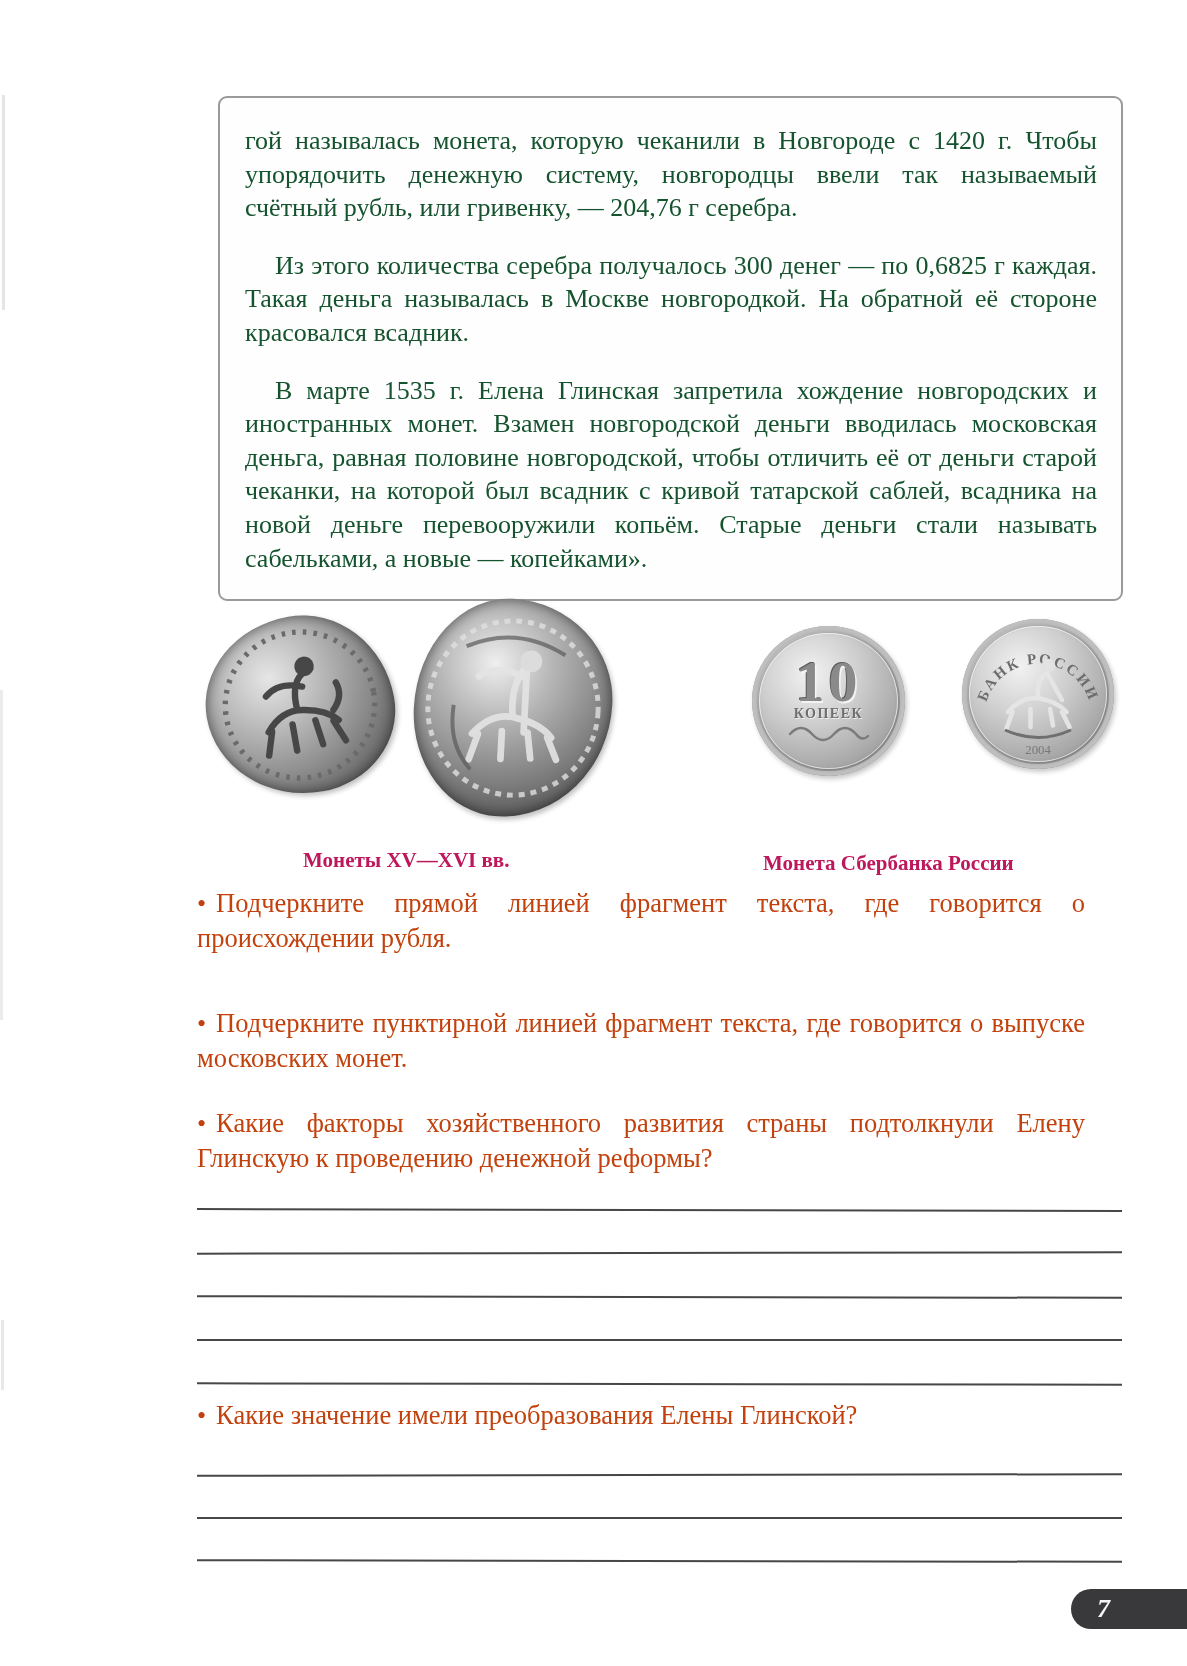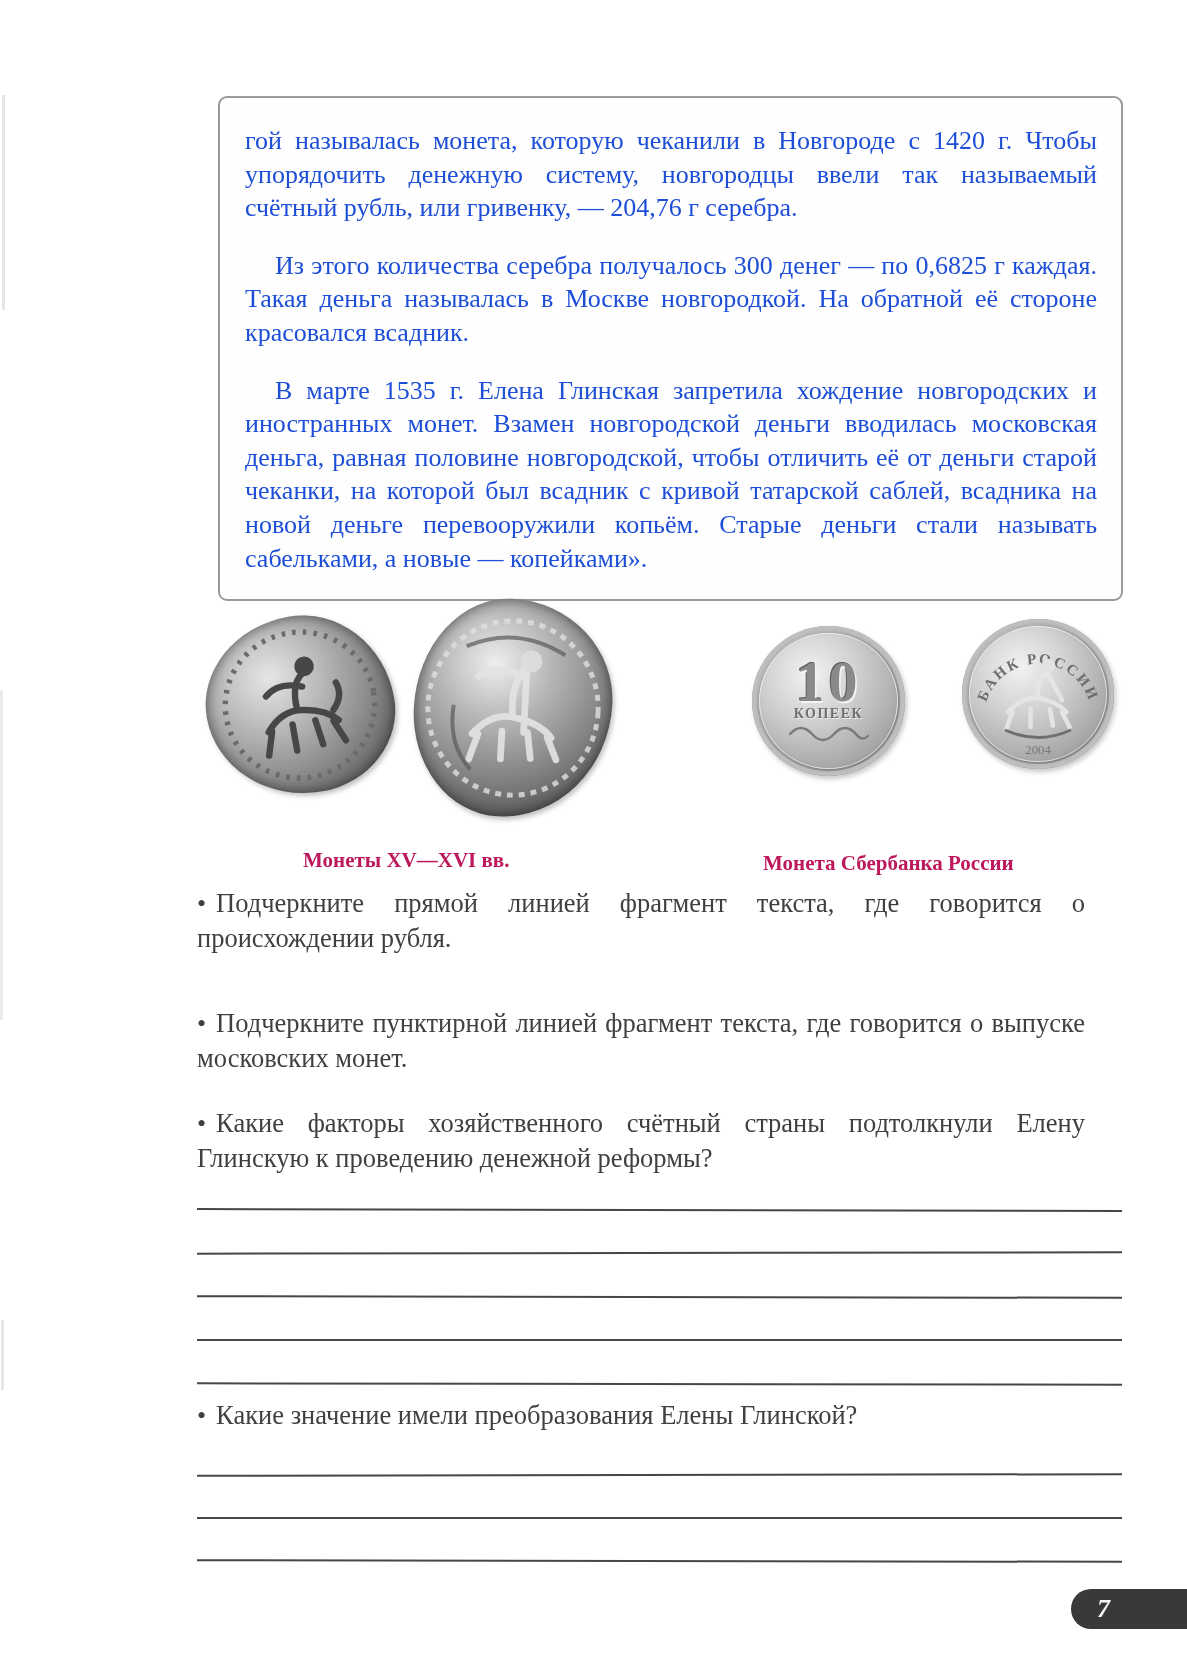--- a/index.html
+++ b/index.html
@@ -26,21 +26,21 @@
     border:2px solid #9a9a9a;
     border-radius:9px;
     background:#fefefe;
     padding:26px 24px 0 25px;
   }
   .excerpt-box p{
     margin:0;
     font-size:26px;
     line-height:33.6px;
     text-align:justify;
-    color:#1d4ed8;
+    color:#14532d;
   }
   .excerpt-box p.indented{text-indent:30px;margin-top:24px;}
 
   
   .coin{position:absolute;}
   .coin-old{
     background:radial-gradient(circle at 36% 32%, #e6e6e6 0%, #bdbdbd 28%, #8d8d8d 58%, #5f5f5f 85%, #4a4a4a 100%);
     box-shadow:inset 0 0 14px rgba(0,0,0,.55), 2px 3px 5px rgba(0,0,0,.25);
   }
   .coin-old svg{position:absolute;inset:0;width:100%;height:100%;}
@@ -88,21 +88,21 @@
   }
   .caption-left{left:303px;top:848px;}
   .caption-right{left:763px;top:851px;}
 
   
   .task{
     position:absolute;
     left:197px;width:888px;
     margin:0;
     font-size:26.5px;line-height:34px;
-    text-align:justify;color:#404040;
+    text-align:justify;color:#c2410c;
   }
   .task::before{content:"\2022";font-size:26px;margin-right:10px;}
   .task-1{top:886px;}
   .task-2{top:966px;}
   .task-3{top:1006px;}
   .task-4{top:1106px;}
   .task-5{top:1398px;}
 
   
   .answer-line{
@@ -206,21 +206,21 @@
       <path d="M28 74 q22 10 44 0" stroke="#6f6f6f" stroke-width="2" fill="none"></path>
       <text x="50" y="90" font-size="8.5" fill="#787878" text-anchor="middle" font-family="Liberation Serif, serif">2004</text>
     </svg>
   </div>
 
   <div class="coin-caption caption-left">Монеты XV—XVI вв.</div>
   <div class="coin-caption caption-right">Монета Сбербанка России</div>
 
   <p class="task task-1"><span>Подчеркните прямой линией фрагмент текста, где говорится о происхождении рубля.</span></p>
   <p class="task task-3"><span>Подчеркните пунктирной линией фрагмент текста, где говорится о выпуске московских монет.</span></p>
-  <p class="task task-4"><span>Какие факторы хозяйственного счётный страны подтолкнули Елену Глинскую к проведению денежной реформы?</span></p>
+  <p class="task task-4"><span>Какие факторы хозяйственного развития страны подтолкнули Елену Глинскую к проведению денежной реформы?</span></p>
 
   <div class="answer-line la-1"></div>
   <div class="answer-line la-2"></div>
   <div class="answer-line la-3"></div>
   <div class="answer-line la-4"></div>
   <div class="answer-line la-5"></div>
 
   <p class="task task-5"><span>Какие значение имели преобразования Елены Глинской?</span></p>
 
   <div class="answer-line lb-1"></div>

